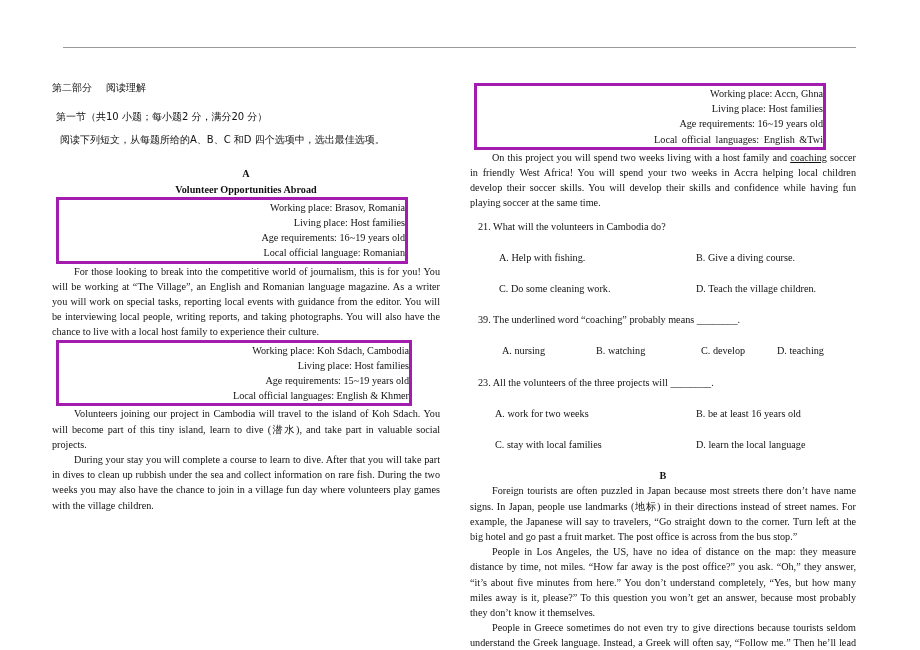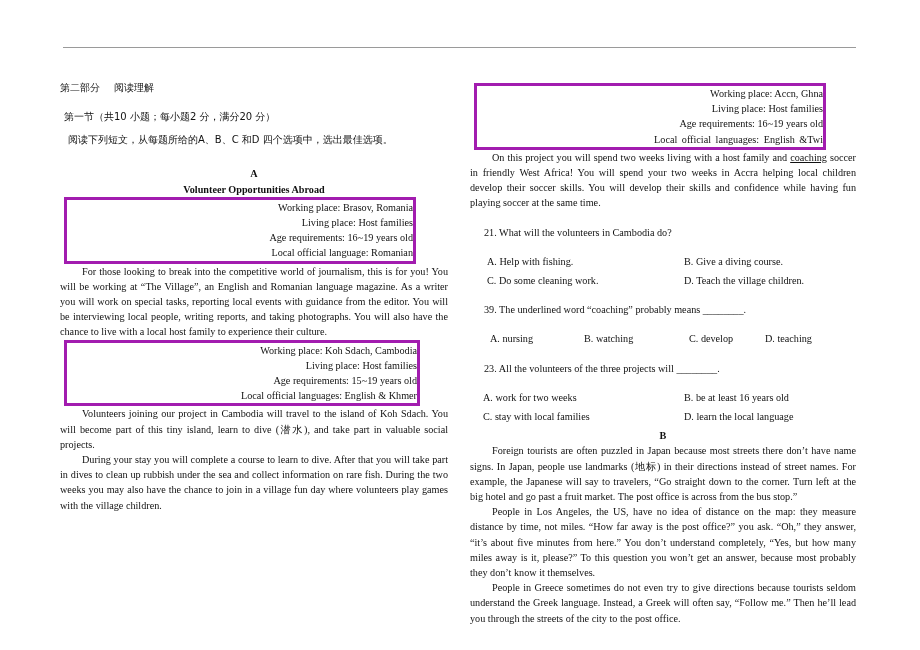--- a/index.html
+++ b/index.html
@@ -1,35 +1,35 @@
 <!DOCTYPE html>
 <html><head>
 <meta charset="utf-8">
 <style>
   html, body { margin: 0; padding: 0; background: #ffffff; }
   body { width: 920px; height: 650px; position: relative; overflow: hidden;
          font-family: "Liberation Serif", "DejaVu Serif", serif; color: #111; }
   .rule { position: absolute; left: 63px; top: 47px; width: 793px; height: 0;
           border-top: 1px solid #9a9a9a; }
   .col { position: absolute; font-size: 10.2px; line-height: 15.2px; }
-  .left { left: 60px; top: 80px; width: 388px; }
+  .left { left: 52px; top: 80px; width: 388px; }
   .right { left: 470px; top: 80px; width: 386px; }
   .cn { font-family: "DejaVu Sans", sans-serif; font-size: 10px; }
   .sec-title { font-weight: normal; margin: 0; height: 15px; }
   .sec-title span + span { margin-left: 14px; }
   .sub { margin-top: 14px; padding-left: 4px; }
   .instr { margin: 8px; }
   .center { text-align: center; }
   .bold { font-weight: bold; }
   .box { border: 3px solid #a21caf; text-align: right; margin: 0 auto; }
   .box div { line-height: 15.2px; }
   p.para { margin: 0; text-align: justify; text-indent: 22px; }
   .u { text-decoration: underline; }
-  .q { margin: 14px; }
-  .opts { display: flex; margin: 4px; }
+  .q { margin: 8px; }
+  .opts { display: flex; margin: 16px; }
   .opts span { display: block; }
   .o2 span:nth-child(1) { width: 197px; padding-left: 13px; }
   .o4 span:nth-child(1) { width: 94px; padding-left: 16px; }
   .o4 span:nth-child(2) { width: 105px; }
   .o4 span:nth-child(3) { width: 76px; }
 </style>
 </head>
 <body>
 
 <div class="rule"></div>

